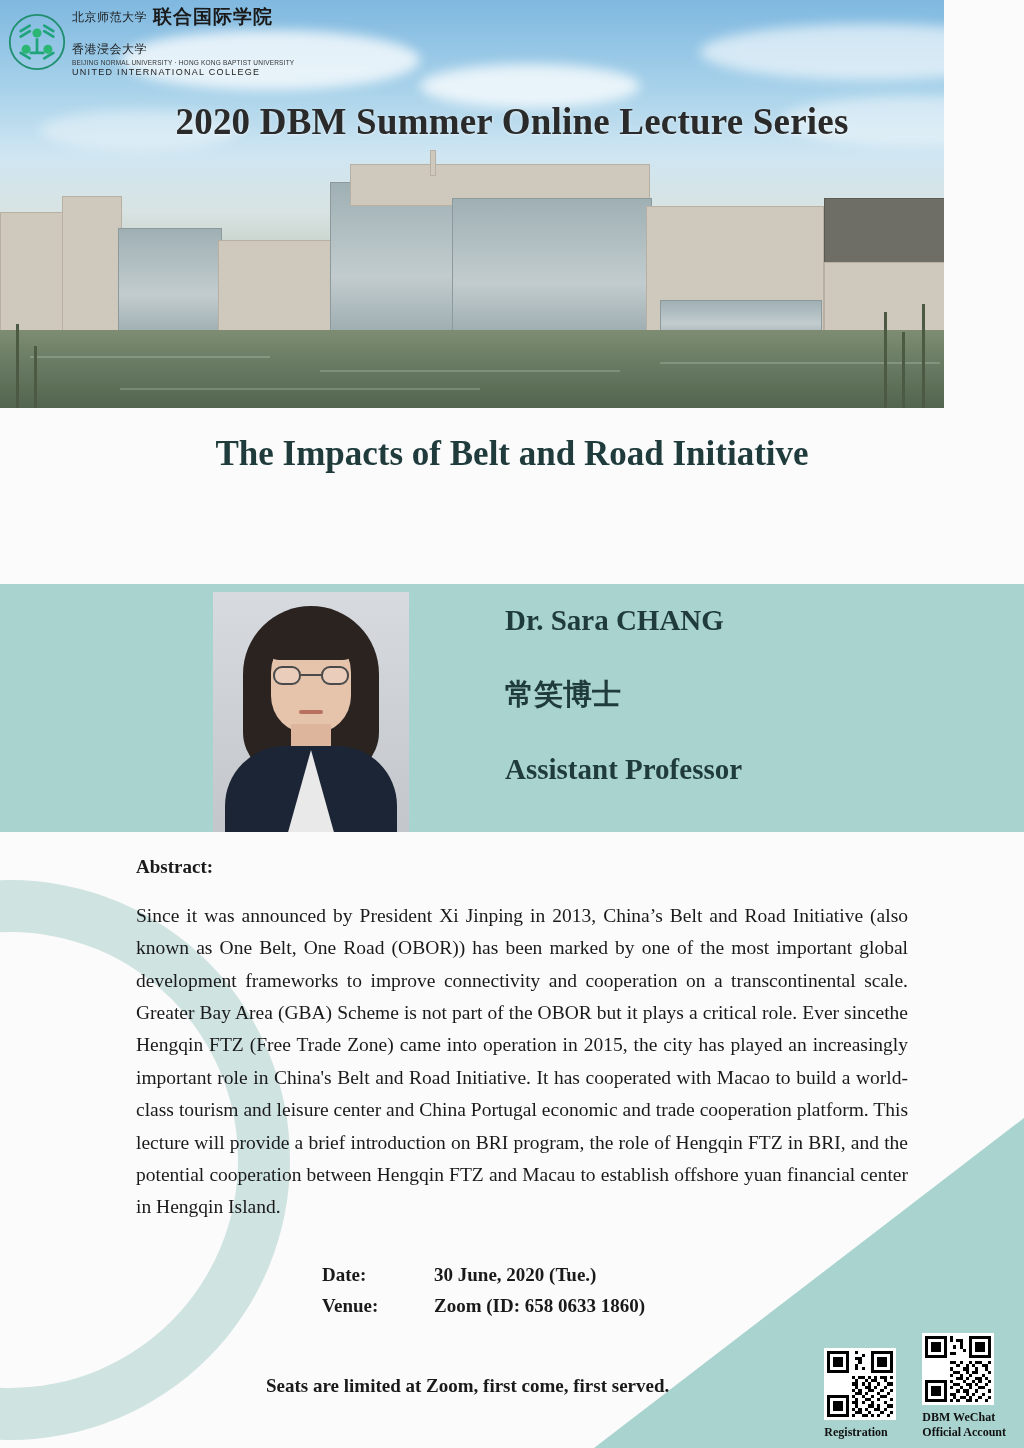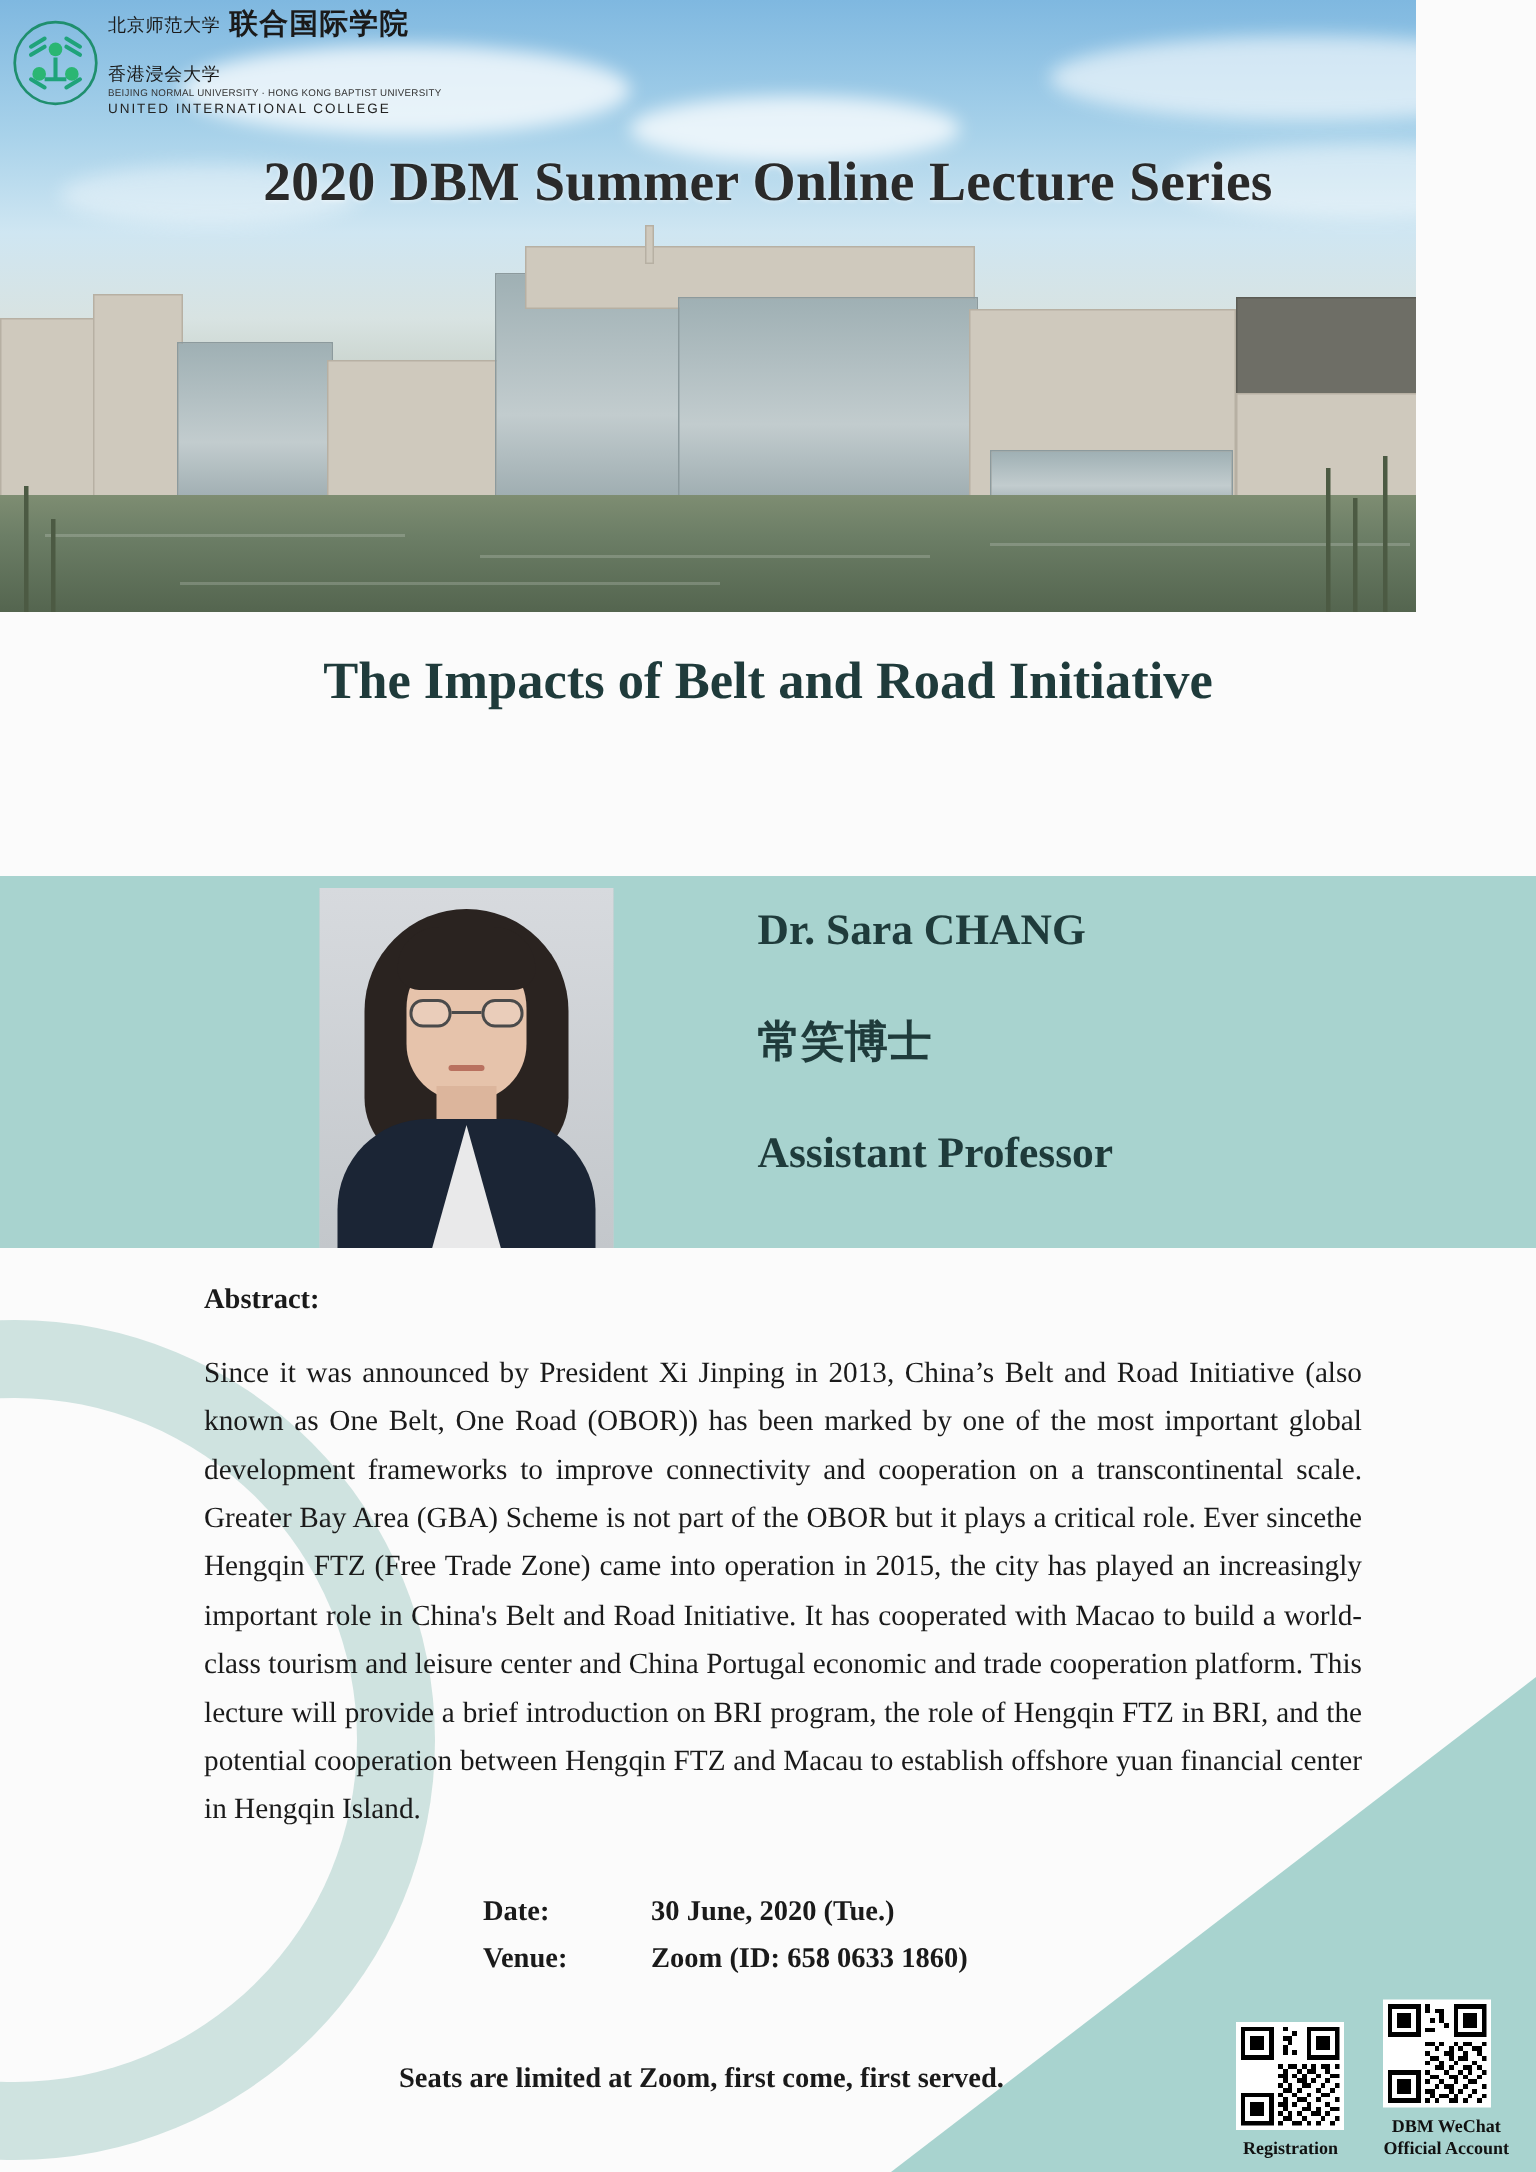--- a/index.html
+++ b/index.html
@@ -247,21 +247,21 @@
 
   
   .qr-area {
     position: absolute;
     right: 18px; bottom: 8px;
     z-index: 5;
     display: flex;
     gap: 26px;
     align-items: flex-end;
   }
-  .qr-item { text-align: center; }
+  .qr-item { text-align: left; }
   .qr-box {
     width: 72px; height: 72px;
     background: #ffffff;
     padding: 3px;
   }
   .qr-canvas { width: 100%; height: 100%; display:block; }
   .qr-label {
     margin-top: 5px;
     font-size: 12px;
     font-weight: bold;

